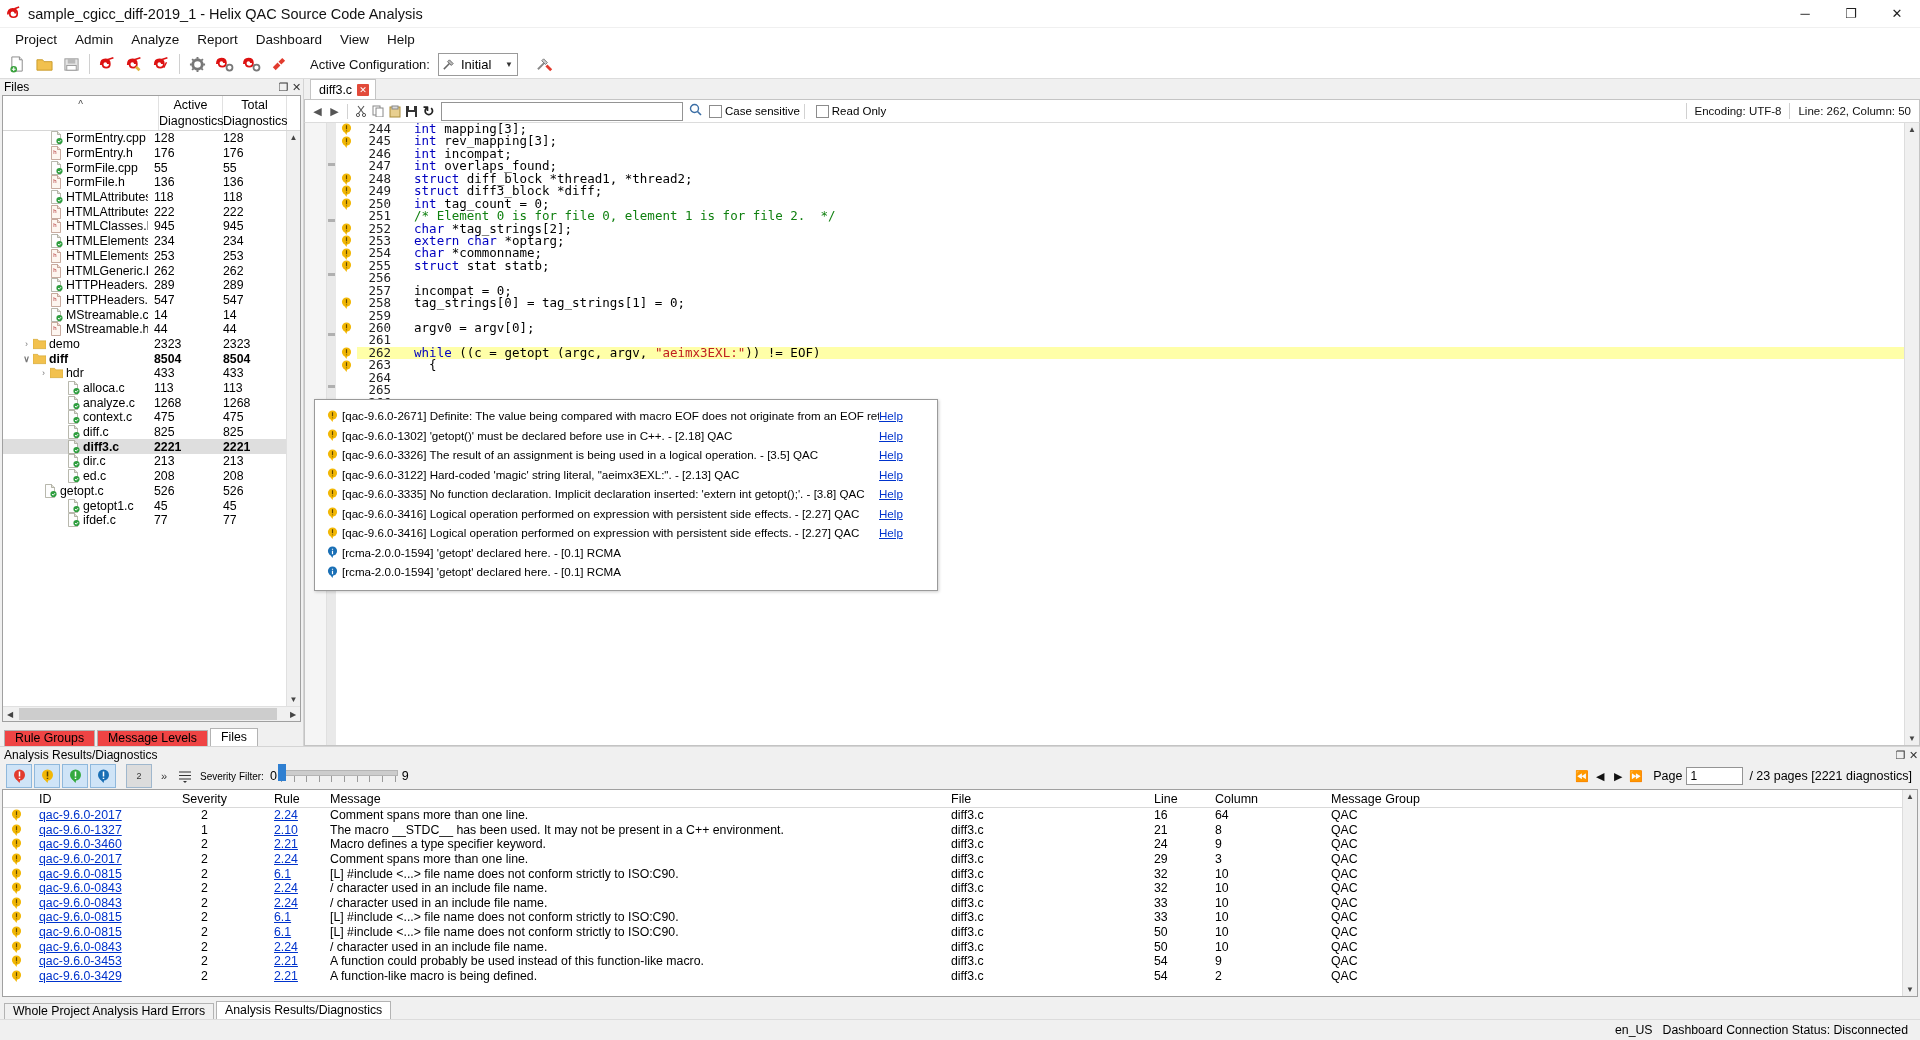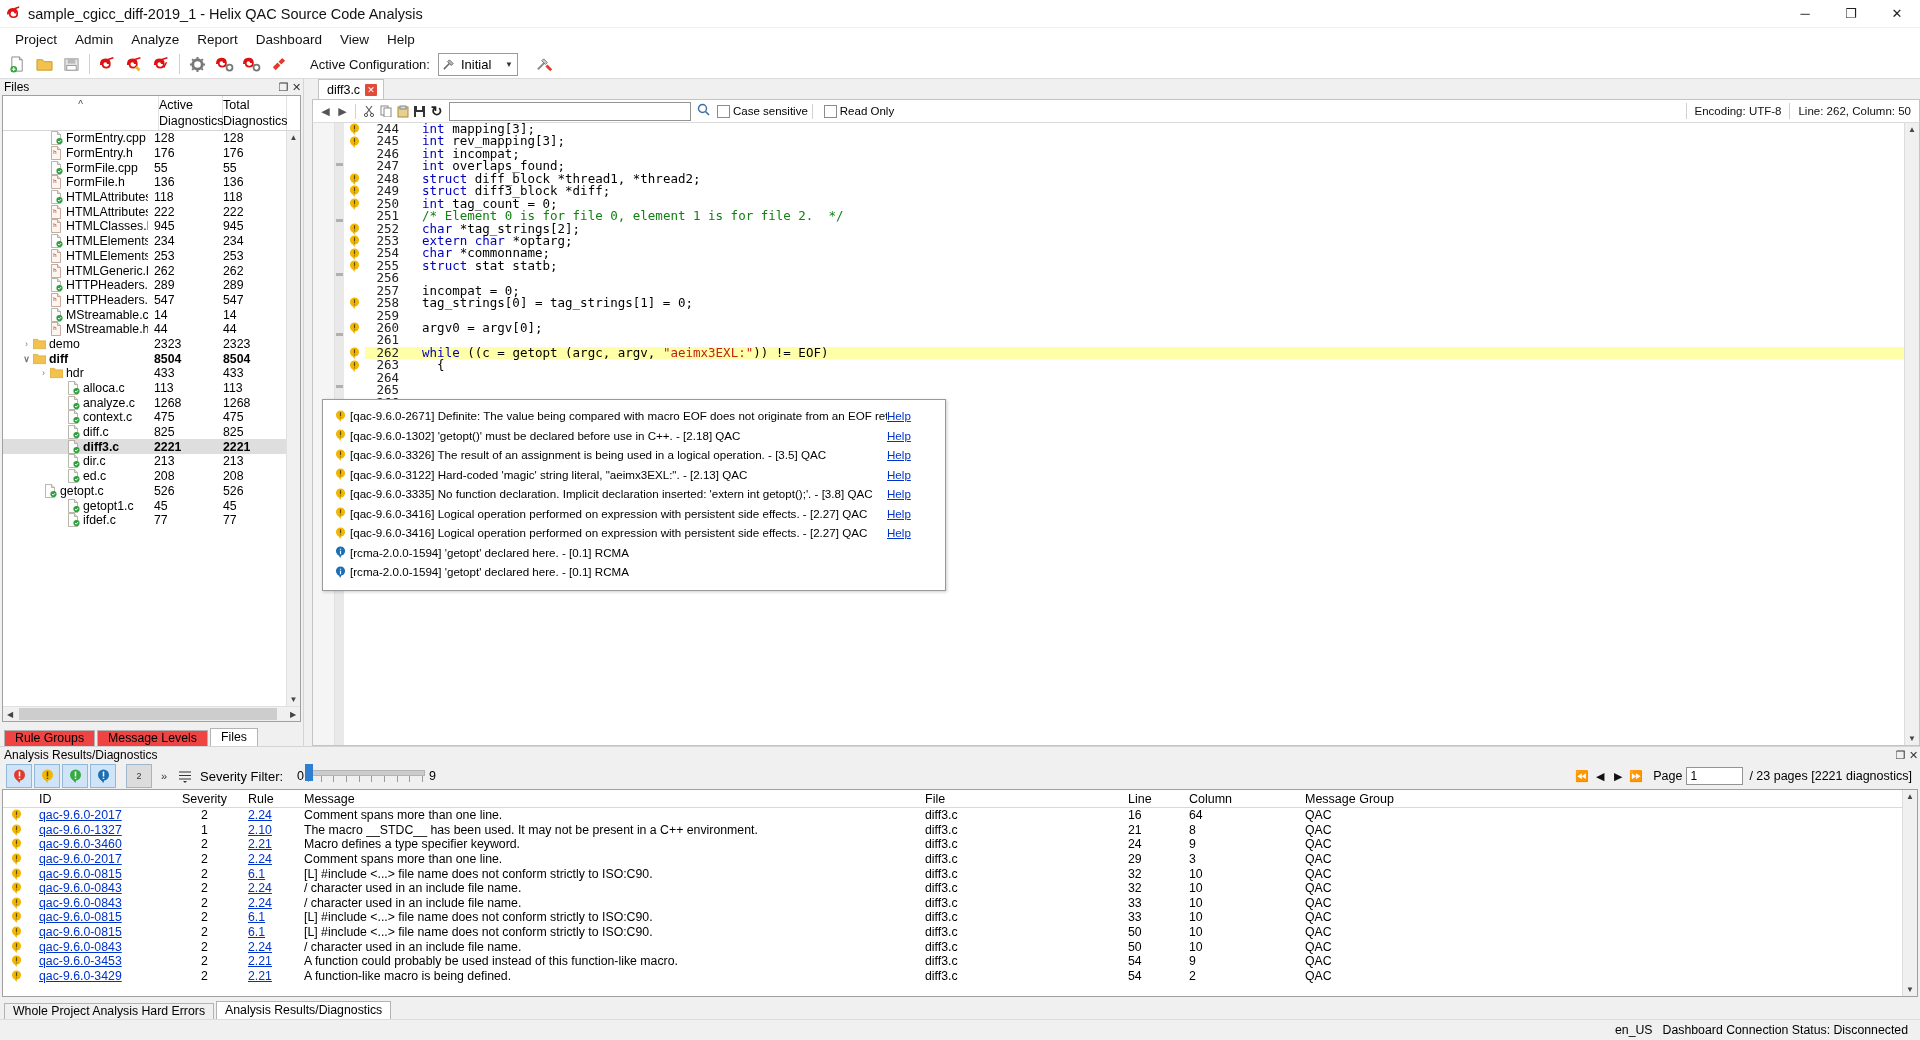--- a/index.html
+++ b/index.html
@@ -27,32 +27,32 @@
   .toolbar{height:28px;background:#ffffff;display:flex;align-items:center;padding-left:4px;border-bottom:1px solid #dcdcdc;}
   .tbtn{width:27px;height:26px;display:flex;align-items:center;justify-content:center;}
   .tsep{width:1px;height:20px;background:#d0d0d0;margin:0 4px;}
   .cfg-label{font-size:13px;margin-left:18px;margin-right:8px;color:#111;}
   .cfg-combo{width:78px;height:21px;border:1px solid #9a9a9a;background:#fff;display:flex;align-items:center;font-size:13px;}
   .cfg-combo .cc-ico{width:20px;display:flex;align-items:center;justify-content:center;}
   .cfg-combo .cc-text{flex:1;padding-left:2px;}
   .cfg-combo .cc-arrow{width:16px;text-align:center;font-size:8px;color:#333;}
 
   
-  .body{flex:1;display:flex;min-height:0;background:#f0f0f0;gap:8px;}
+  .body{flex:1;display:flex;min-height:0;background:#f0f0f0;}
 
   
   .files-pane{width:303px;display:flex;flex-direction:column;background:#f0f0f0;border-right:1px solid #d4d4d4;}
   .pane-header{height:16px;display:flex;align-items:center;background:#f0f0f0;font-size:12px;padding-left:4px;}
   .pane-header .ph-title{flex:1;color:#000;}
   .pane-header .ph-btn{width:13px;text-align:center;color:#333;font-size:11px;}
   .tree-wrap{flex:1;margin:0 2px;background:#fff;border:1px solid #a0a0a0;display:flex;flex-direction:column;min-height:0;}
   .tree-head{height:34px;display:flex;border-bottom:1px solid #d6d6d6;background:#fff;font-size:12.5px;}
   .th-name{flex:1;position:relative;border-right:1px solid #e1e1e1;}
   .th-name .sortarrow{position:absolute;left:50%;top:3px;transform:translateX(-50%);font-size:10px;color:#444;}
-  .th-col{width:63px;border-right:1px solid #e1e1e1;line-height:16px;padding-top:1px;}
+  .th-col{width:63px;text-align:center;border-right:1px solid #e1e1e1;line-height:16px;padding-top:1px;}
   .tree-body{flex:1;overflow:hidden;position:relative;}
   .trow{height:14.7px;display:flex;align-items:center;font-size:12.3px;white-space:nowrap;}
   .trow.sel{background:#dedede;font-weight:bold;}
   .trow .t-name{flex:1;display:flex;align-items:center;overflow:hidden;}
   .trow .t-exp{width:11px;text-align:center;color:#777;font-size:9px;flex:none;}
   .trow .t-ico{width:15px;flex:none;display:flex;align-items:center;justify-content:center;}
   .trow .t-lab{padding-left:2px;}
   .trow .t-num{width:63px;text-align:left;padding-left:6px;flex:none;}
   .tree-scroll-v{width:13px;background:#f0f0f0;border-left:1px solid #e0e0e0;display:flex;flex-direction:column;}
   .sc-btn{height:13px;display:flex;align-items:center;justify-content:center;font-size:8px;color:#444;background:#f0f0f0;}
@@ -105,42 +105,42 @@
   
   .bottom{height:272px;display:flex;flex-direction:column;background:#f0f0f0;border-top:1px solid #d4d4d4;}
   .bh{height:16px;display:flex;align-items:center;font-size:12px;padding-left:4px;}
   .bh .bh-title{flex:1;}
   .bh .bh-btn{width:13px;text-align:center;font-size:11px;color:#333;}
   .bbar{height:26px;display:flex;align-items:center;padding-left:6px;background:#f0f0f0;}
   .sevbtn{width:24px;height:22px;display:flex;align-items:center;justify-content:center;background:#cfe4f7;border:1px solid #8fb8dc;margin-right:2px;}
   .sevbtn.gap{margin-left:8px;}
   .chev{width:20px;text-align:center;font-size:11px;color:#333;}
   .hamb{width:22px;display:flex;flex-direction:column;align-items:center;justify-content:center;color:#333;font-size:11px;}
-  .sev-label{font-size:13px;margin:0 14px 0 4px;}
+  .sev-label{font-size:10px;margin:0 6px 0 4px;}
   .slider{display:flex;align-items:center;}
   .slider .s-min,.slider .s-max{font-size:12.5px;}
   .strack{width:115px;height:4px;background:#ccc;border:1px solid #b4b4b4;margin:0 4px;position:relative;}
   .sthumb{position:absolute;left:-4px;top:-7px;width:8px;height:17px;background:#2f7fd1;}
   .sticks{width:115px;height:6px;margin:0 4px;display:flex;justify-content:space-between;}
   .sticks i{width:1px;height:6px;background:#9a9a9a;display:block;}
   .pager{margin-left:auto;display:flex;align-items:center;font-size:12.5px;padding-right:8px;}
   .pgbtn{width:18px;text-align:center;color:#111;font-size:11px;}
   .pg-input{width:52px;height:16px;border:1px solid #949494;background:#fff;margin:0 6px 0 4px;font-size:12px;padding-left:3px;line-height:16px;}
 
   .tbl-wrap{flex:1;margin:0 2px 0 2px;background:#fff;border:1px solid #a0a0a0;display:flex;min-height:0;}
   .tbl{flex:1;display:flex;flex-direction:column;min-width:0;}
   .tbl-head{height:17px;display:flex;border-bottom:1px solid #d9d9d9;font-size:12.5px;align-items:center;}
   .tbl-head div{padding-left:6px;}
   .trow2{height:14.6px;display:flex;align-items:center;font-size:12.3px;white-space:nowrap;}
   .trow2 div{padding-left:6px;overflow:hidden;}
   .c-ico2{width:22px;padding-left:8px!important;flex:none;display:flex;align-items:center;}
   .c-id{width:122px;flex:none;}
   .c-id a{color:#0033cc;text-decoration:underline;}
   .c-sev{width:75px;flex:none;text-align:center;}
-  .c-rule{width:50px;flex:none;}
+  .c-rule{width:50px;flex:none;margin-left:26px;}
   .c-rule a{color:#0033cc;text-decoration:underline;}
   .c-msg{width:615px;flex:none;}
   .c-file{width:197px;flex:none;}
   .c-line{width:55px;flex:none;}
   .c-col{width:110px;flex:none;}
   .c-grp{width:180px;flex:none;}
   .tbl-vscroll{width:14px;background:#f0f0f0;border-left:1px solid #ddd;flex:none;display:flex;flex-direction:column;}
 
   .bottom-tabs{height:18px;display:flex;align-items:flex-end;padding-left:4px;margin-top:4px;}
   .btab{height:15px;padding:0 8px;border:1px solid #b3b3b3;border-bottom:none;background:#f0f0f0;font-size:12.3px;line-height:15px;margin-right:2px;}

